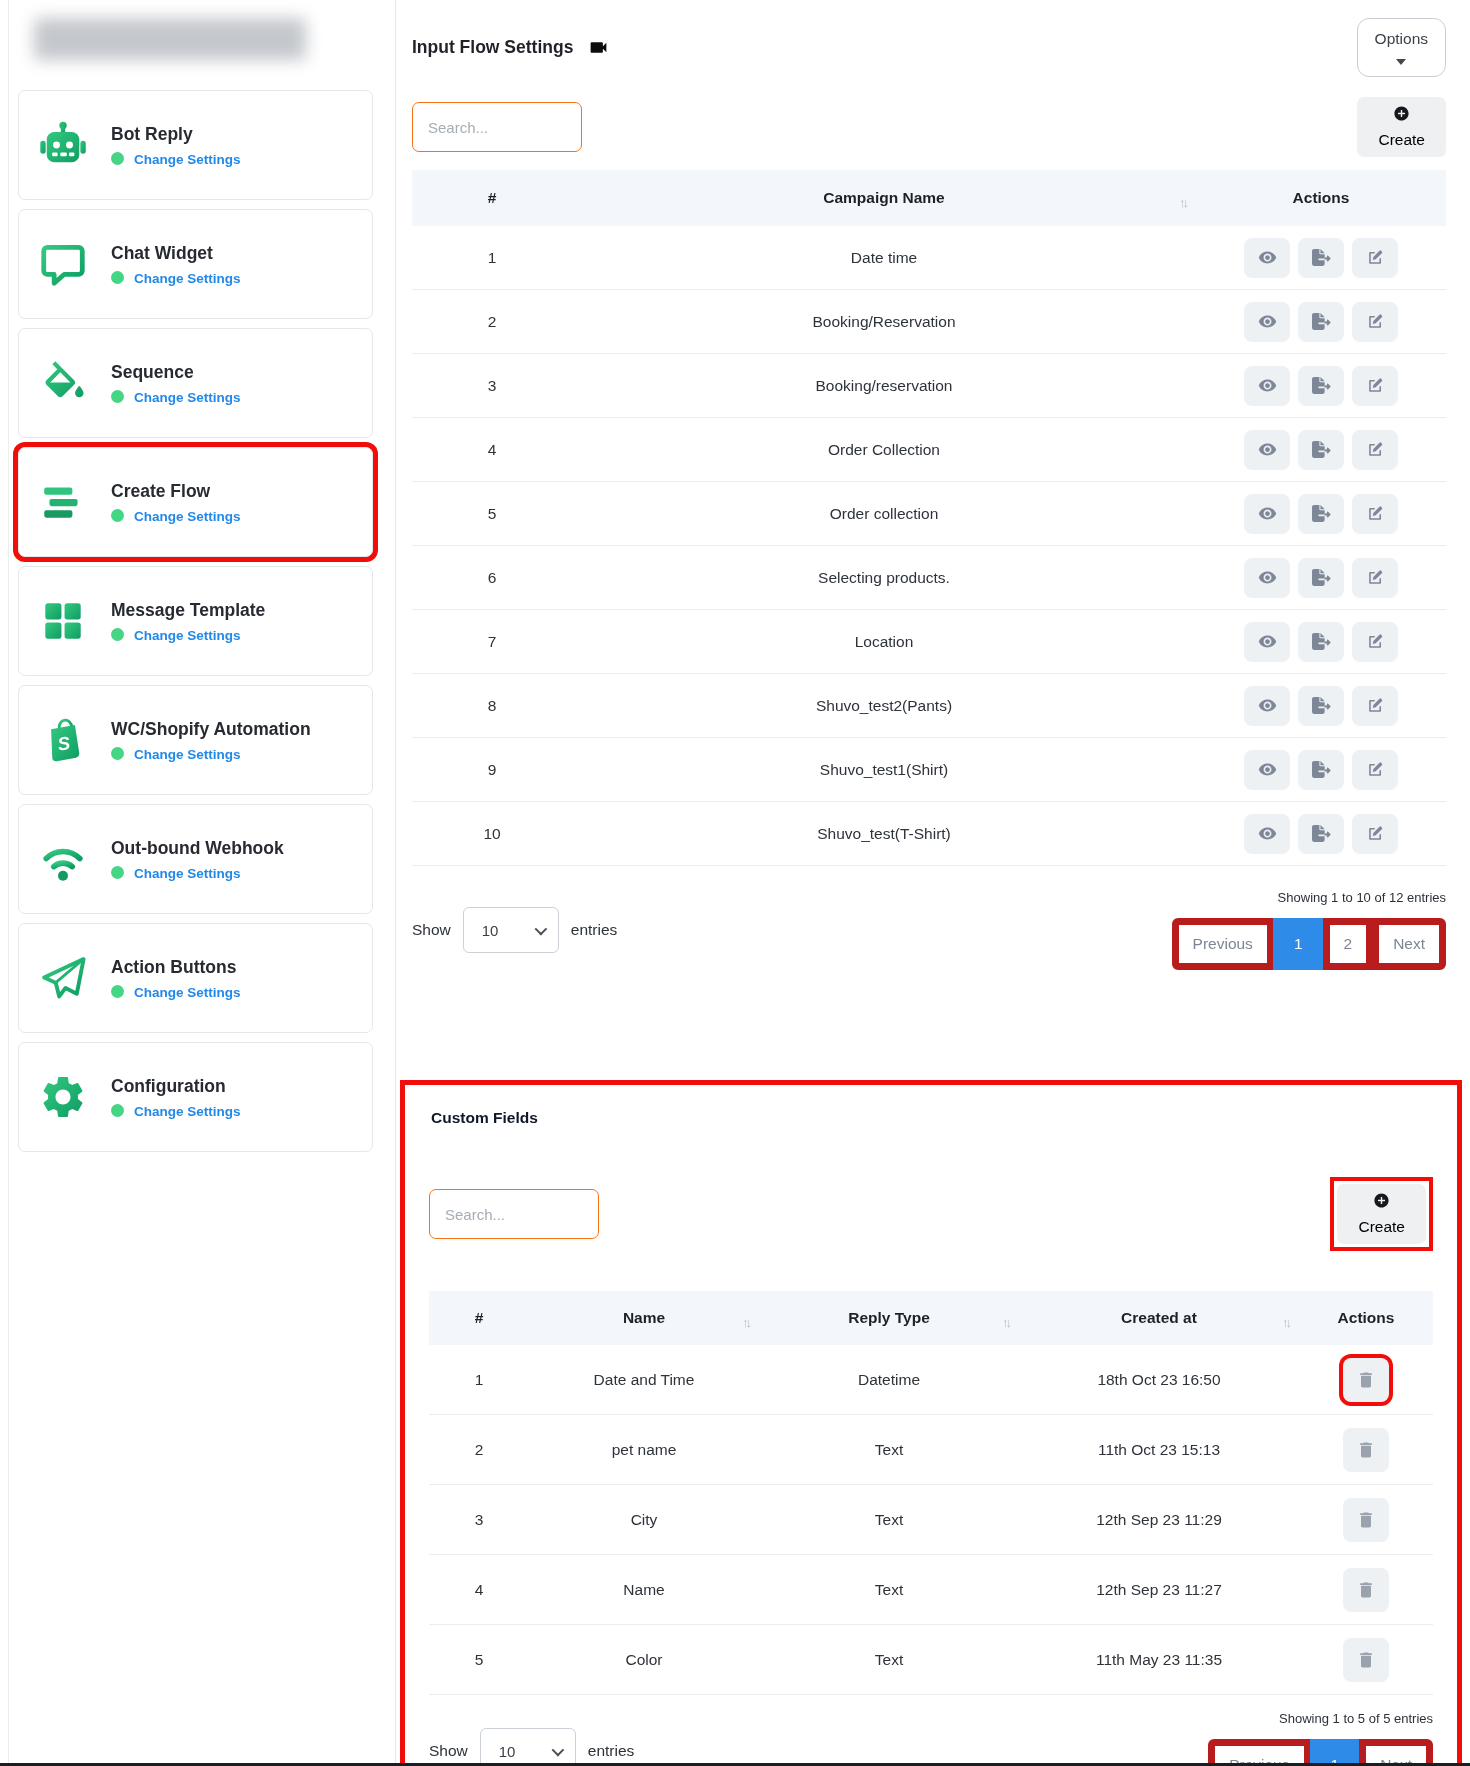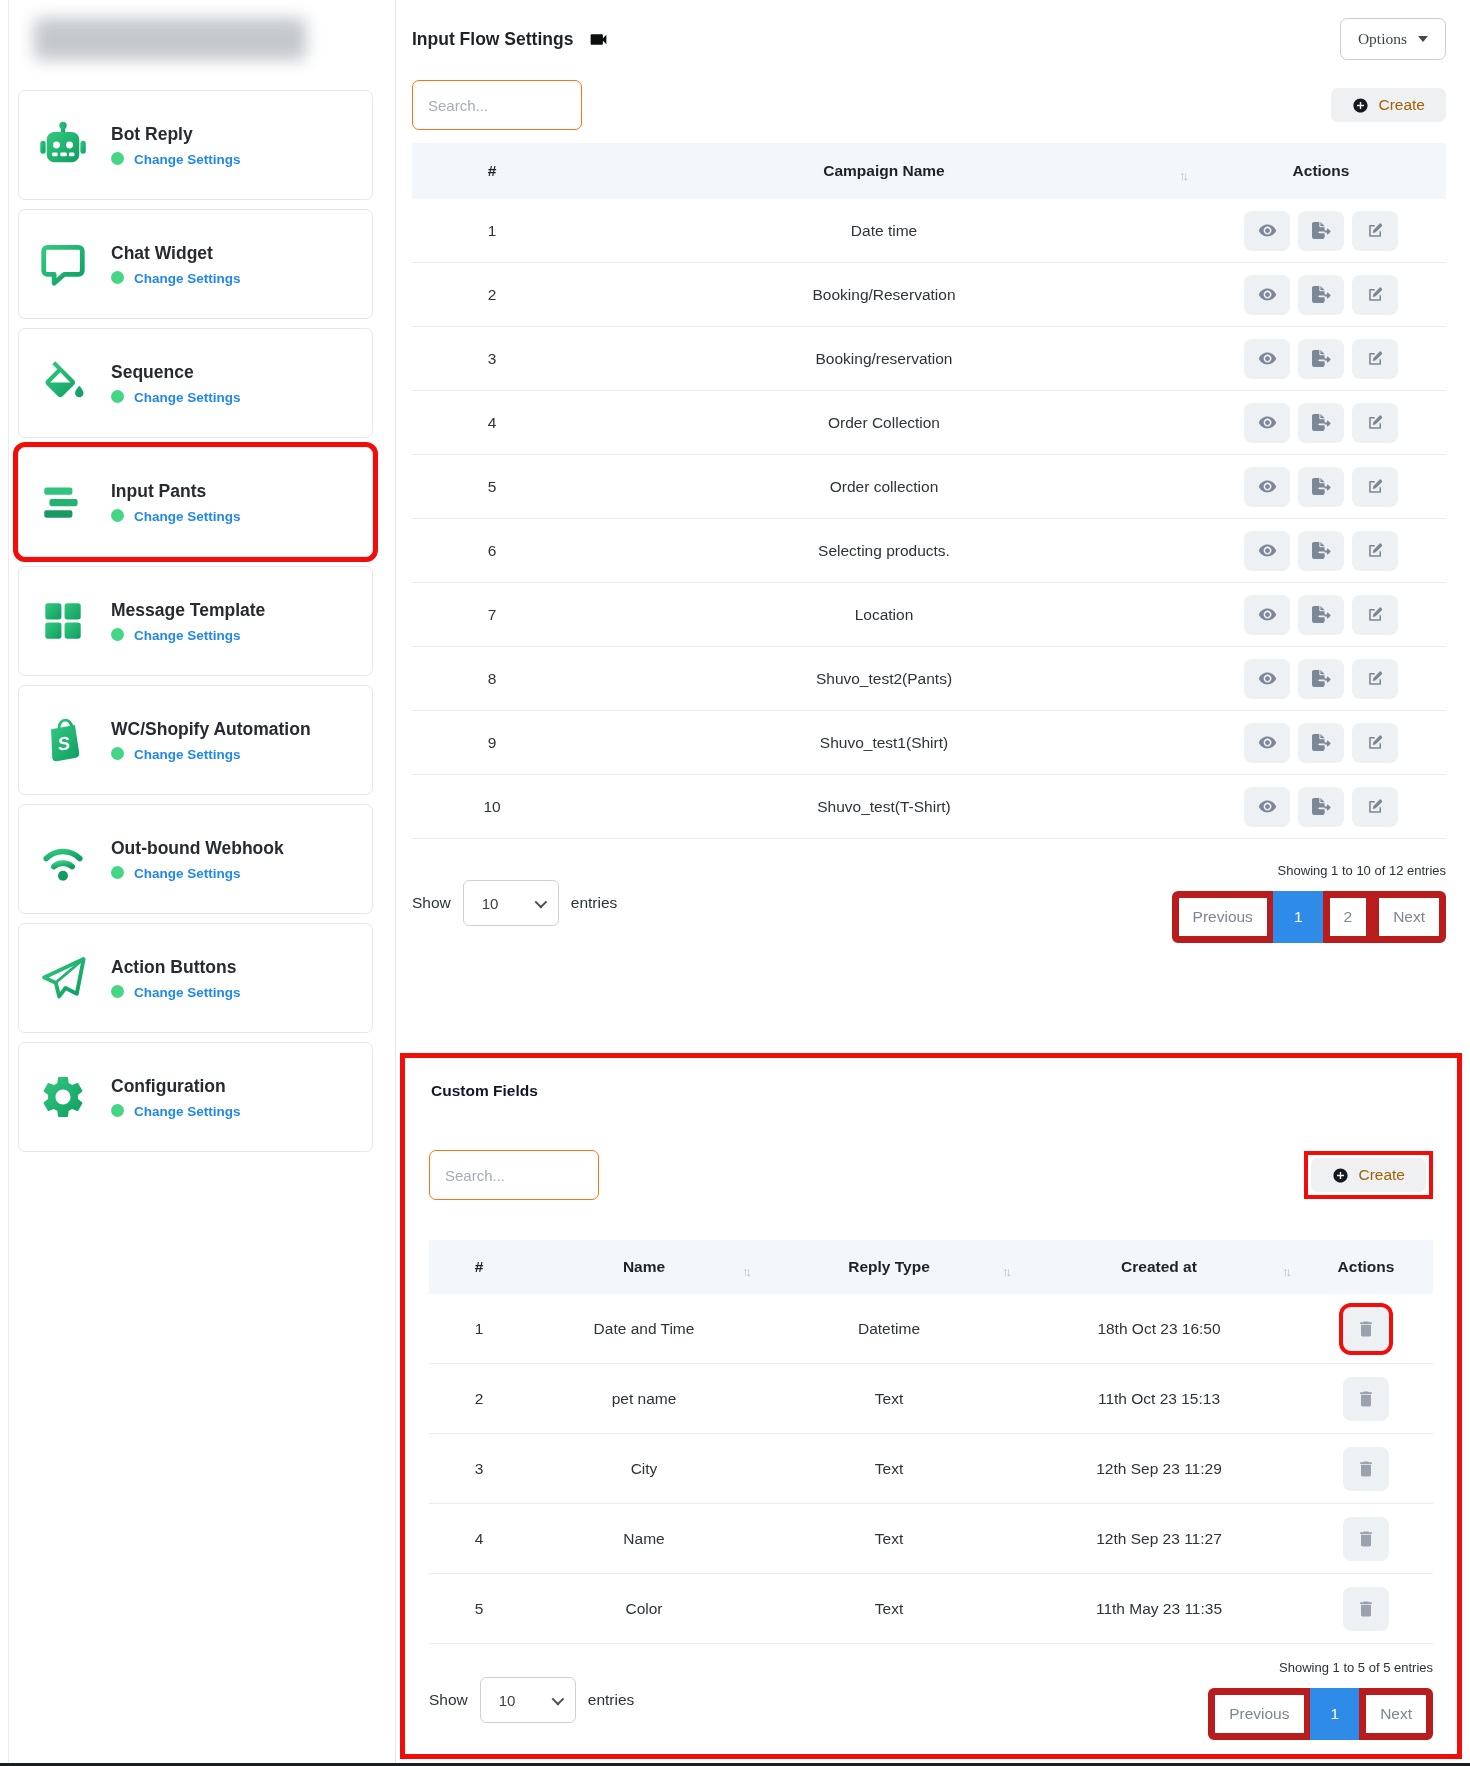--- a/index.html
+++ b/index.html
@@ -22,29 +22,29 @@
   .side-title { font-size:17.5px; font-weight:600; color:#272b31; margin-bottom:7px; }
   .side-action { display:flex; align-items:flex-start; gap:10px; }
   .dot { width:13px; height:13px; border-radius:50%; background:#45d685; }
   .cs-link { color:#2289e8; font-weight:700; font-size:13.5px; cursor:pointer; }
 
   
   .main { flex:1; padding:0 24px 0 16px; position:relative; }
   .main-header { display:flex; justify-content:space-between; margin-top:18px; }
   .title-wrap { display:flex; align-items:center; gap:15px; }
   .page-title { font-size:17.5px; font-weight:700; margin:0; color:#1f2328; }
-  .options-btn { display:flex; align-items:center; gap:11px; background:#fff; border:1px solid #c9ced4; border-radius:7px;
-    padding:11px 17px; font-size:15.5px; color:#3c4248; cursor:pointer; font-family:Liberation Serif, serif; }
+  .options-btn { display:flex; align-items:center; gap:11px; background:#fff; border:1px solid #c9ced4; border-radius:12px;
+    padding:11px 17px; font-size:15.5px; color:#3c4248; cursor:pointer; font-family:Liberation Sans, sans-serif;flex-direction:column; }
   .caret-down { width:0; height:0; border-left:5px solid transparent; border-right:5px solid transparent; border-top:6px solid #44494f; }
 
   .toolbar { display:flex; justify-content:space-between; align-items:center; margin-top:20px; }
   .search-input { width:170px; height:50px; border:1px solid #f97316; border-radius:7px; padding:0 15px; font-size:15px; color:#33383e; font-family:inherit; outline:none; }
   .search-input::placeholder { color:#a6adb5; }
   .create-btn { display:flex; align-items:center; gap:9px; background:#eef0f2; border:none; border-radius:7px;
-    padding:8px 21px; font-size:15.5px; color:#a16207; cursor:pointer; font-family:inherit; }
+    padding:8px 21px; font-size:15.5px; color:#000000; cursor:pointer; font-family:inherit;flex-direction:column; }
   .red-wrap { border:4px solid #f10d09; padding:3px; }
 
   
   .tbl { margin-top:13px; width:100%; }
   .thead { display:grid; background:#f3f6fa; align-items:center; font-weight:700; font-size:15.5px; color:#1e2227; }
   .flows-grid { grid-template-columns:160px 1fr 250px; }
   .cf-grid { grid-template-columns:100px 230px 260px 280px 1fr; }
   .flows-tbl .thead { height:56px; }
   .cf-tbl .thead { height:54px; }
   .th { text-align:center; position:relative; }
@@ -157,21 +157,21 @@
 
     <div class="side-card hl">
       <span class="side-ico">
         <svg viewBox="0 0 48 48" width="50" height="50">
           <rect x="6" y="10" width="27" height="7" rx="2" fill="#2fc57e"></rect>
           <rect x="11" y="21" width="27" height="7" rx="2" fill="#23b271"></rect>
           <rect x="6" y="32" width="27" height="7" rx="2" fill="#189a60"></rect>
         </svg>
       </span>
       <span>
-        <div class="side-title">Input Pants</div>
+        <div class="side-title">Create Flow</div>
         <div class="side-action">
             <span class="dot"></span>
           <span class="cs-link">Change Settings</span>
           </div>
       </span>
     </div>
 
     <div class="side-card">
       <span class="side-ico">
         <svg viewBox="0 0 48 48" width="50" height="50" fill="url(#gg)">

